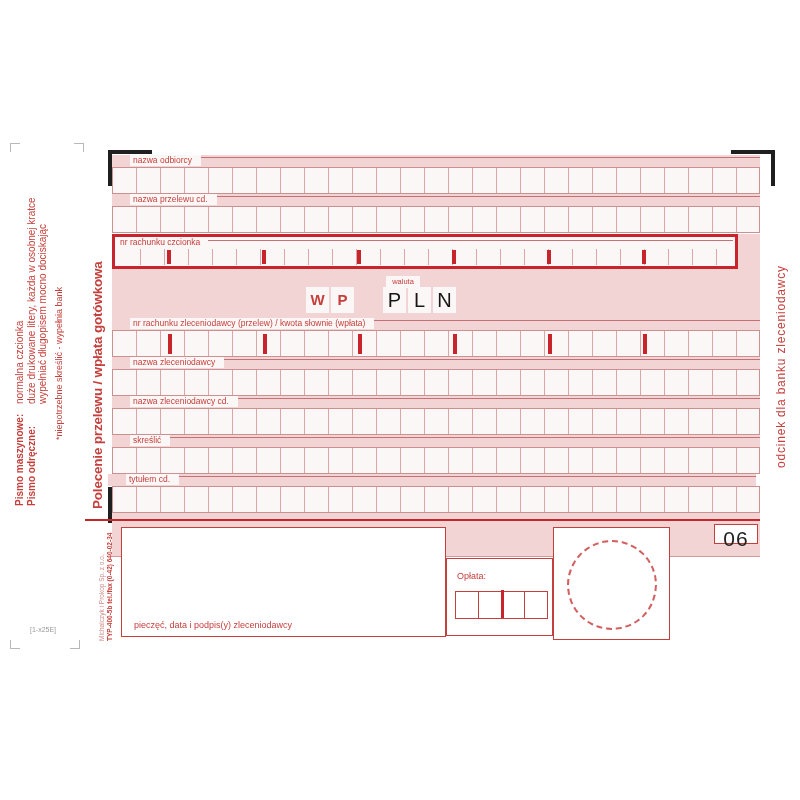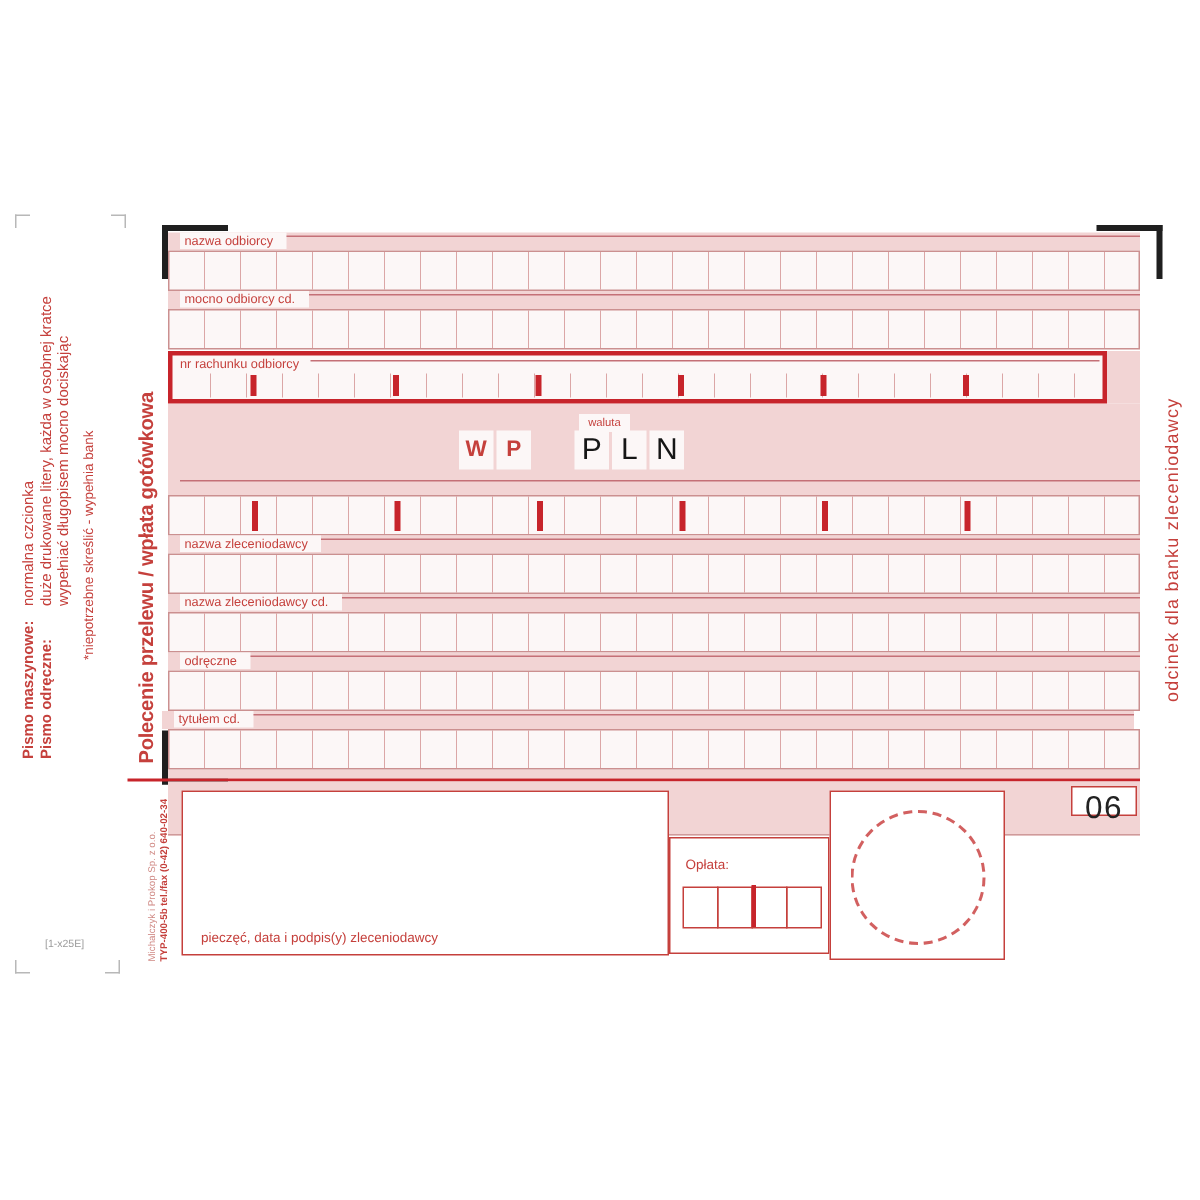--- a/index.html
+++ b/index.html
@@ -19,21 +19,21 @@
   .prow b{width:102px;flex:none;font-weight:bold}
   .note{font-size:9px}
   .ftitle{font-weight:bold;font-size:13.5px;letter-spacing:-0.2px}
   .printer{font-size:6.5px;line-height:8px}
   .printer .l1{color:#d08a85}
   .printer .l2{font-weight:bold}
   .code{position:absolute;font-size:7px;color:#9b9b9b}
   .cropmark{position:absolute;width:9px;height:8px}
   .corner{position:absolute;background:var(--black)}
   
-  .band{position:absolute;background:var(--pink);display:flex;align-items:flex-start;padding-left:8px;box-sizing:border-box}
+  .band{position:absolute;background:var(--pink);display:flex;align-items:flex-start;padding-left:18px;box-sizing:border-box}
   .tab{background:var(--cellbg);color:var(--red);font-size:8.5px;line-height:11px;height:11px;padding:0 9px 0 3px;white-space:nowrap}
   .bline{flex:1;height:1px;background:var(--lred);margin:2px 0 0 0}
   .cells{position:absolute;box-sizing:border-box;background:var(--cellbg);
          border:1px solid var(--cedge);
          background-image:repeating-linear-gradient(90deg,transparent 0,transparent 23px,var(--cline) 23px,var(--cline) 24px)}
   .tick{position:absolute;width:4px;background:var(--thick)}
   .thickbox{position:absolute;box-sizing:border-box;background:var(--cellbg);border:3px solid var(--thick)}
   .boxlabel{display:flex;align-items:flex-start;padding-left:5px;height:12px}
   .boxlabel .lbl{color:var(--red);font-size:8.5px;line-height:11px;white-space:nowrap;padding-right:8px}
   .boxlabel .bline{margin-top:3px;margin-right:2px}
@@ -135,39 +135,40 @@
 
   <div class="rbox" style="left:553px;top:527px;width:117px;height:113px">
     <div class="circle" style="left:13px;top:12px;width:86px;height:86px"></div>
   </div>
 <div class="band" style="left: 112px; top: 155px; width: 648px; height: 12px;">
       <span class="tab">nazwa odbiorcy</span>
       <i class="bline"></i>
     </div>
     <div class="cells" style="left: 112px; top: 167px; width: 648px; height: 27px;"></div>
     <div class="band" style="left: 112px; top: 194px; width: 648px; height: 12px;">
-      <span class="tab">mocno odbiorcy cd.</span>
+      <span class="tab">nazwa przelewu cd.</span>
       <i class="bline"></i>
     </div>
     <div class="cells" style="left: 112px; top: 206px; width: 648px; height: 27px;"></div>
     <div class="thickbox" style="left: 112px; top: 234px; width: 626px; height: 35px;">
       <div class="boxlabel">
-        <span class="lbl">nr rachunku odbiorcy</span>
+        <span class="lbl">nr rachunku czcionka</span>
         <i class="bline"></i>
       </div>
       <div class="boxcells"></div>
       <div class="tick" style="left: 52px; bottom: 2px; height: 14px;"></div>
       <div class="tick" style="left: 147px; bottom: 2px; height: 14px;"></div>
       <div class="tick" style="left: 242px; bottom: 2px; height: 14px;"></div>
       <div class="tick" style="left: 337px; bottom: 2px; height: 14px;"></div>
       <div class="tick" style="left: 432px; bottom: 2px; height: 14px;"></div>
       <div class="tick" style="left: 527px; bottom: 2px; height: 14px;"></div>
     </div>
     <div class="pinkpatch" style="left: 738px; top: 234px; width: 22px; height: 35px;"></div>
     <div class="band" style="left: 112px; top: 318px; width: 648px; height: 12px;">
+      <span class="tab">nr rachunku zleceniodawcy (przelew) / kwota słownie (wpłata)</span>
       <i class="bline"></i>
     </div>
     <div class="cells" style="left: 112px; top: 330px; width: 648px; height: 27px;">
       <div class="tick" style="left: 55px; top: 3px; height: 20px;"></div>
       <div class="tick" style="left: 150px; top: 3px; height: 20px;"></div>
       <div class="tick" style="left: 245px; top: 3px; height: 20px;"></div>
       <div class="tick" style="left: 340px; top: 3px; height: 20px;"></div>
       <div class="tick" style="left: 435px; top: 3px; height: 20px;"></div>
       <div class="tick" style="left: 530px; top: 3px; height: 20px;"></div>
     </div>
@@ -175,21 +176,21 @@
       <span class="tab">nazwa zleceniodawcy</span>
       <i class="bline"></i>
     </div>
     <div class="cells" style="left: 112px; top: 369px; width: 648px; height: 27px;"></div>
     <div class="band" style="left: 112px; top: 396px; width: 648px; height: 28px; text-align: right;">
       <span class="tab">nazwa zleceniodawcy cd.</span>
       <i class="bline"></i>
     </div>
     <div class="cells" style="left: 112px; top: 408px; width: 648px; height: 27px;"></div>
     <div class="band" style="left: 112px; top: 435px; width: 648px; height: 12px;">
-      <span class="tab">odręczne</span>
+      <span class="tab">skreślić</span>
       <i class="bline"></i>
     </div>
     <div class="cells" style="left: 112px; top: 447px; width: 648px; height: 27px;"></div>
     <div class="band" style="left: 108px; top: 474px; width: 648px; height: 12px;">
       <span class="tab">tytułem cd.</span>
       <i class="bline"></i>
     </div>
     <div class="cells" style="left: 112px; top: 486px; width: 648px; height: 27px;"></div>
   </div>
 

